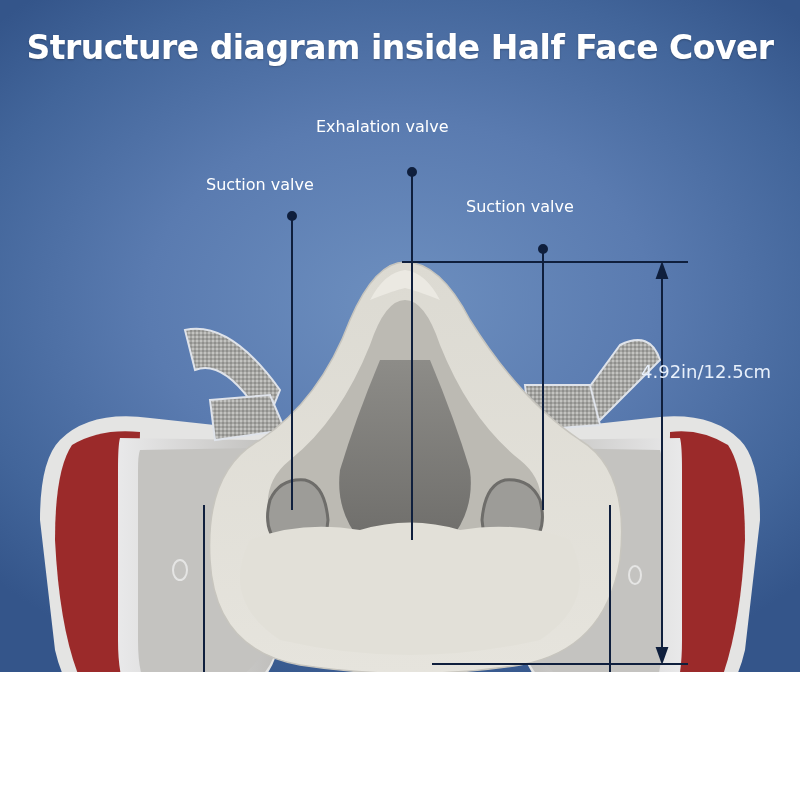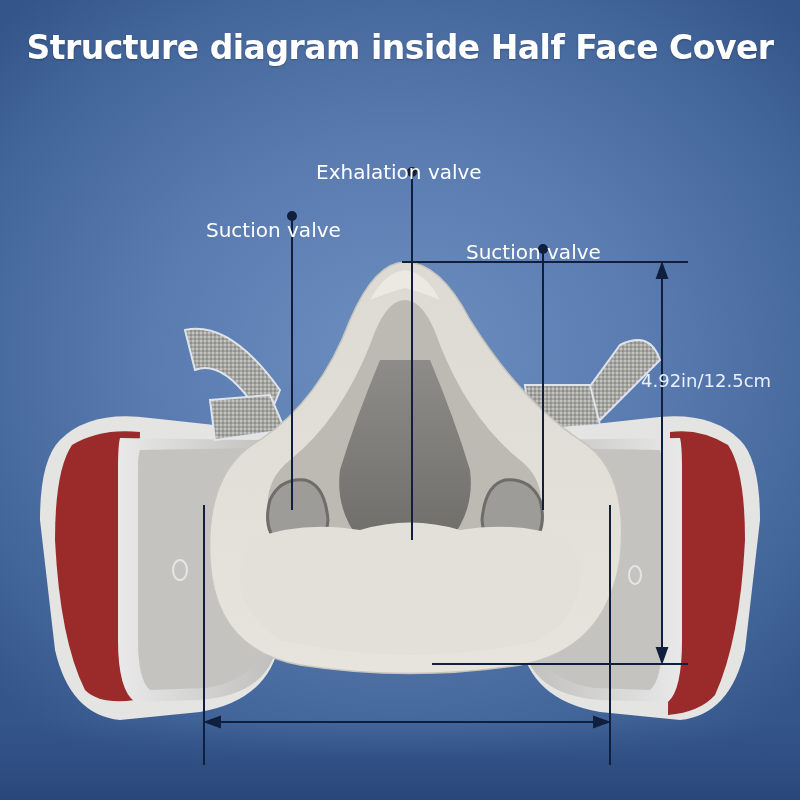--- a/index.html
+++ b/index.html
@@ -1,33 +1,33 @@
 <!DOCTYPE html>
 <html><head>
 <meta charset="utf-8">
 <style>
   html, body { margin: 0; padding: 0; }
   body { width: 800px; height: 800px; overflow: hidden; font-family: "DejaVu Sans", sans-serif; }
   .stage {
-    position: relative; width: 800px; height: 800px; overflow: hidden;
+    position: relative; width: 800px; height: 672px; overflow: hidden;
     background: radial-gradient(ellipse 70% 60% at 50% 45%, #6d8fbf 0%, #5a7bb0 45%, #42659a 80%, #34558a 100%);
   }
   .floor {
     position: absolute; left: 0; top: 720px; width: 800px; height: 80px;
     background: linear-gradient(180deg, rgba(40,70,120,0) 0%, #2f4f83 55%, #2a4779 100%);
   }
   .title {
     position: absolute; left: 0; top: 28px; width: 800px; text-align: center;
     color: #ffffff; font-size: 33px; font-weight: bold; letter-spacing: -0.5px;
     font-family: "DejaVu Sans", sans-serif;
     text-shadow: 0 1px 2px rgba(0,0,0,0.25);
   }
   .label {
-    position: absolute; color: #ffffff; font-size: 20px;
-    font-family: "DejaVu Sans", sans-serif; white-space: nowrap; margin-top: 43px;
+    position: absolute; color: #ffffff; font-size: 16px;
+    font-family: "DejaVu Sans", sans-serif; white-space: nowrap;
   }
   .dim {
     position: absolute; color: #e8f0fb; font-size: 18px;
     font-family: "DejaVu Sans", sans-serif; white-space: nowrap;
   }
   svg.art { position: absolute; left: 0; top: 0; }
 </style>
 </head>
 <body>
 
@@ -121,14 +121,14 @@
       <polygon points="608,722 594,717 594,727"></polygon>
     </g>
   </svg>
 
   <div class="title">Structure diagram inside Half Face Cover</div>
 
   <div class="label" style="left:316px; top:117px;">Exhalation valve</div>
   <div class="label" style="left:206px; top:175px;">Suction valve</div>
   <div class="label" style="left:466px; top:197px;">Suction valve</div>
 
-  <div class="dim" style="left:641px; top:370px;">4.92in/12.5cm</div>
+  <div class="dim" style="left:641px; top:361px;">4.92in/12.5cm</div>
 </div>
 
 </body></html>

